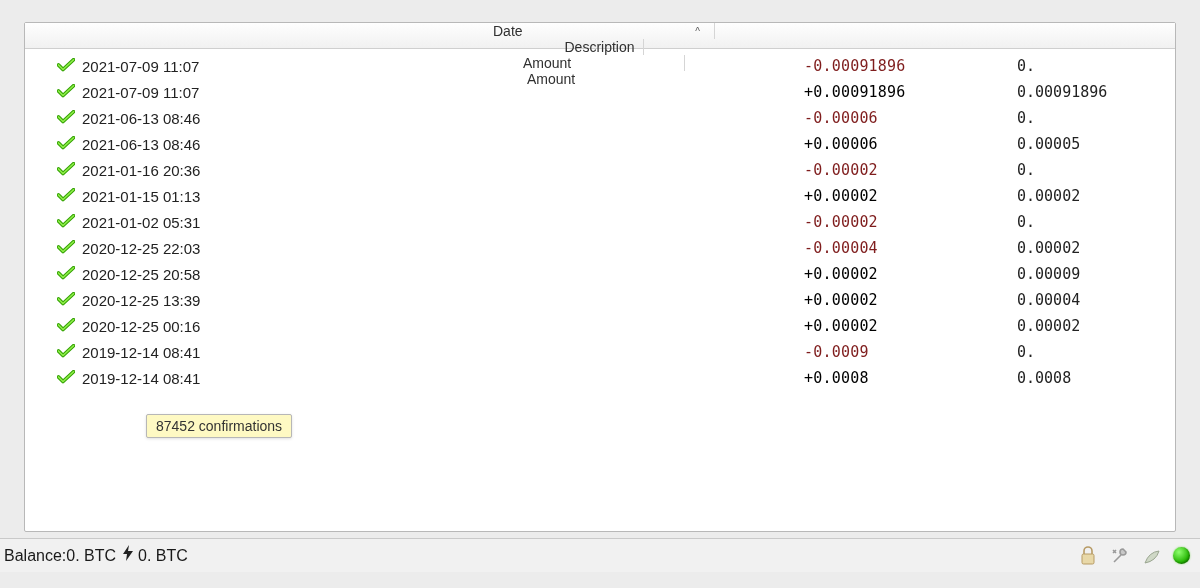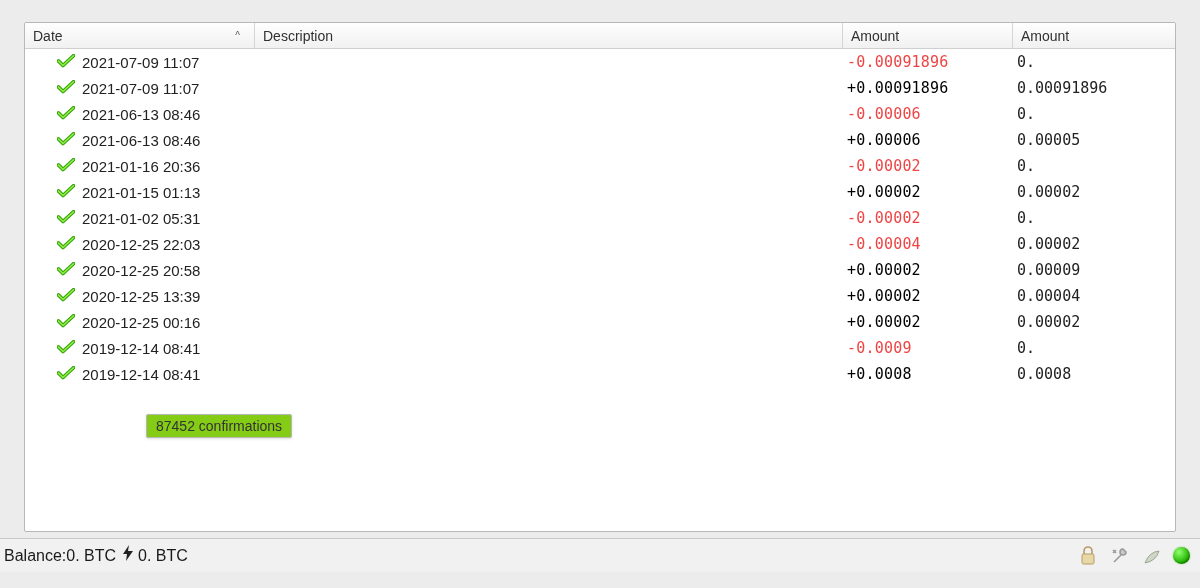--- a/index.html
+++ b/index.html
@@ -22,20 +22,21 @@
   }
   .thead {
     display: flex;
     height: 26px;
     align-items: center;
     background: linear-gradient(#fefefe, #f1f1f1);
     border-bottom: 1px solid #cfcfcf;
     font-size: 14px;
     color: #303030;
     user-select: none;
+    flex-direction: column;
   }
   .thcell {
     height: 100%;
     display: flex;
     align-items: center;
     padding: 0 8px;
     border-right: 1px solid #d5d5d5;
     position: relative;
   }
   .thcell.last { border-right: none; }
@@ -48,21 +49,22 @@
     margin-right: 6px;
     font-size: 10px;
     color: #555;
   }
   .tbody {
     position: relative;
   }
   .row {
     display: flex;
     height: 26px;
-    align-items: center;
+    align-items: flex-end;
+    gap: 43px;
   }
   .cell-date {
     width: 230px;
     display: flex;
     align-items: center;
     padding-left: 32px;
     gap: 7px;
   }
   .cell-desc { flex: 1; }
   .cell-amt  {
@@ -71,29 +73,29 @@
     font-size: 15px;
     letter-spacing: 0.2px;
     padding-left: 4px;
   }
   .cell-bal  {
     width: 162px;
     font-family: "Menlo","Andale Mono",Consolas,monospace;
     font-size: 15px;
     padding-left: 4px;
   }
-  .neg { color: #ef4444; }
+  .neg { color: #7f1d1d; }
   .pos { color: #000; margin-left: 48px; }
   .check {
     width: 18px; height: 14px;
     display: inline-block;
   }
   .tooltip {
     position: absolute;
-    background: #84cc16;
+    background: #fef9c3;
     border: 1px solid #b7b7b7;
     border-radius: 2px;
     font-size: 14px;
     color: #333;
     padding: 3px 9px;
     box-shadow: 0 1px 3px rgba(0,0,0,.12);
     white-space: nowrap;
   }
   .statusbar {
     position: absolute;

